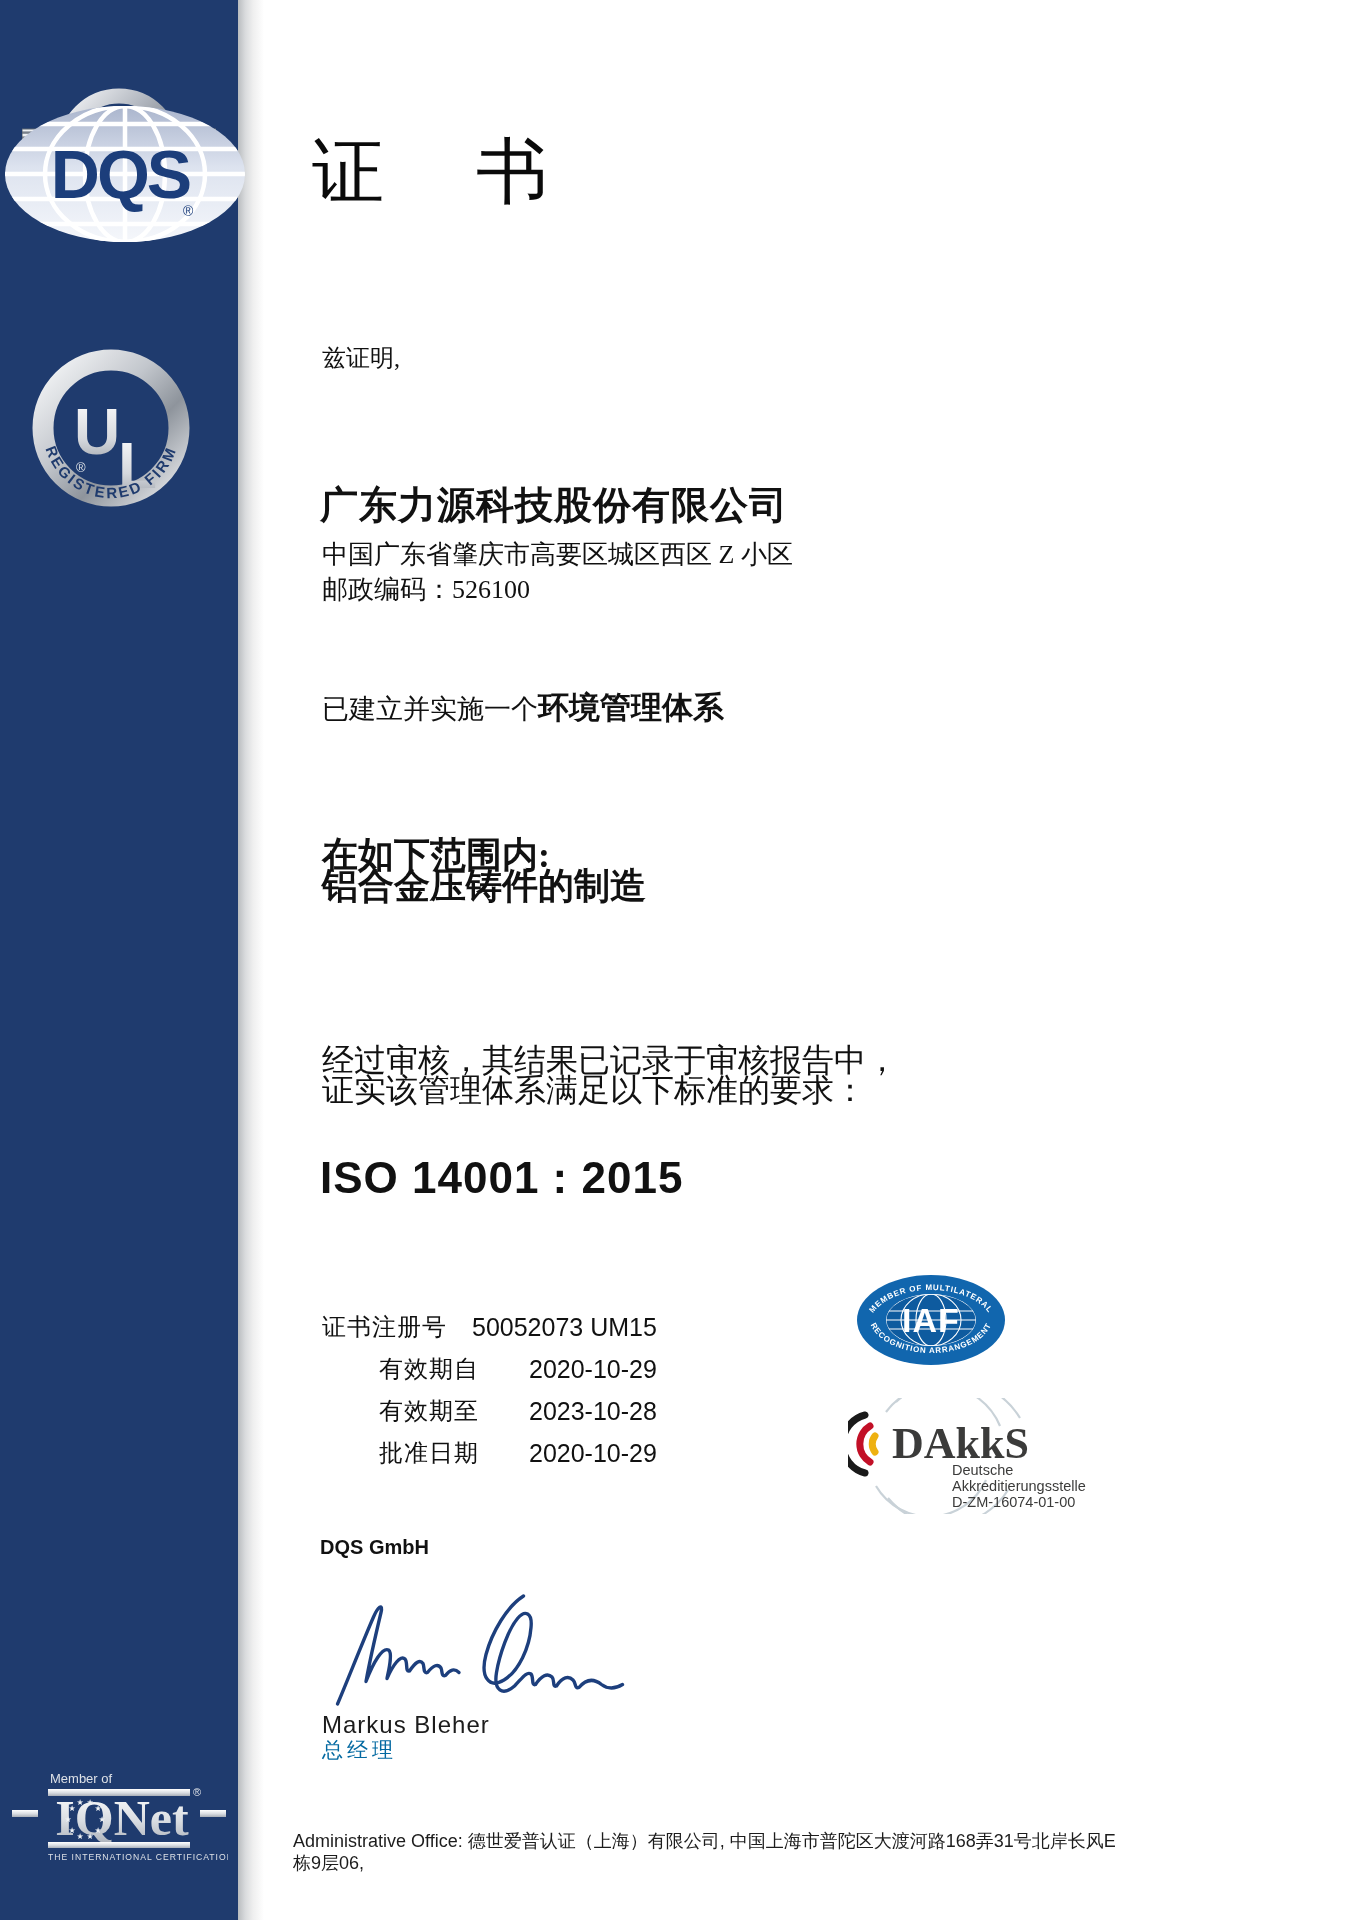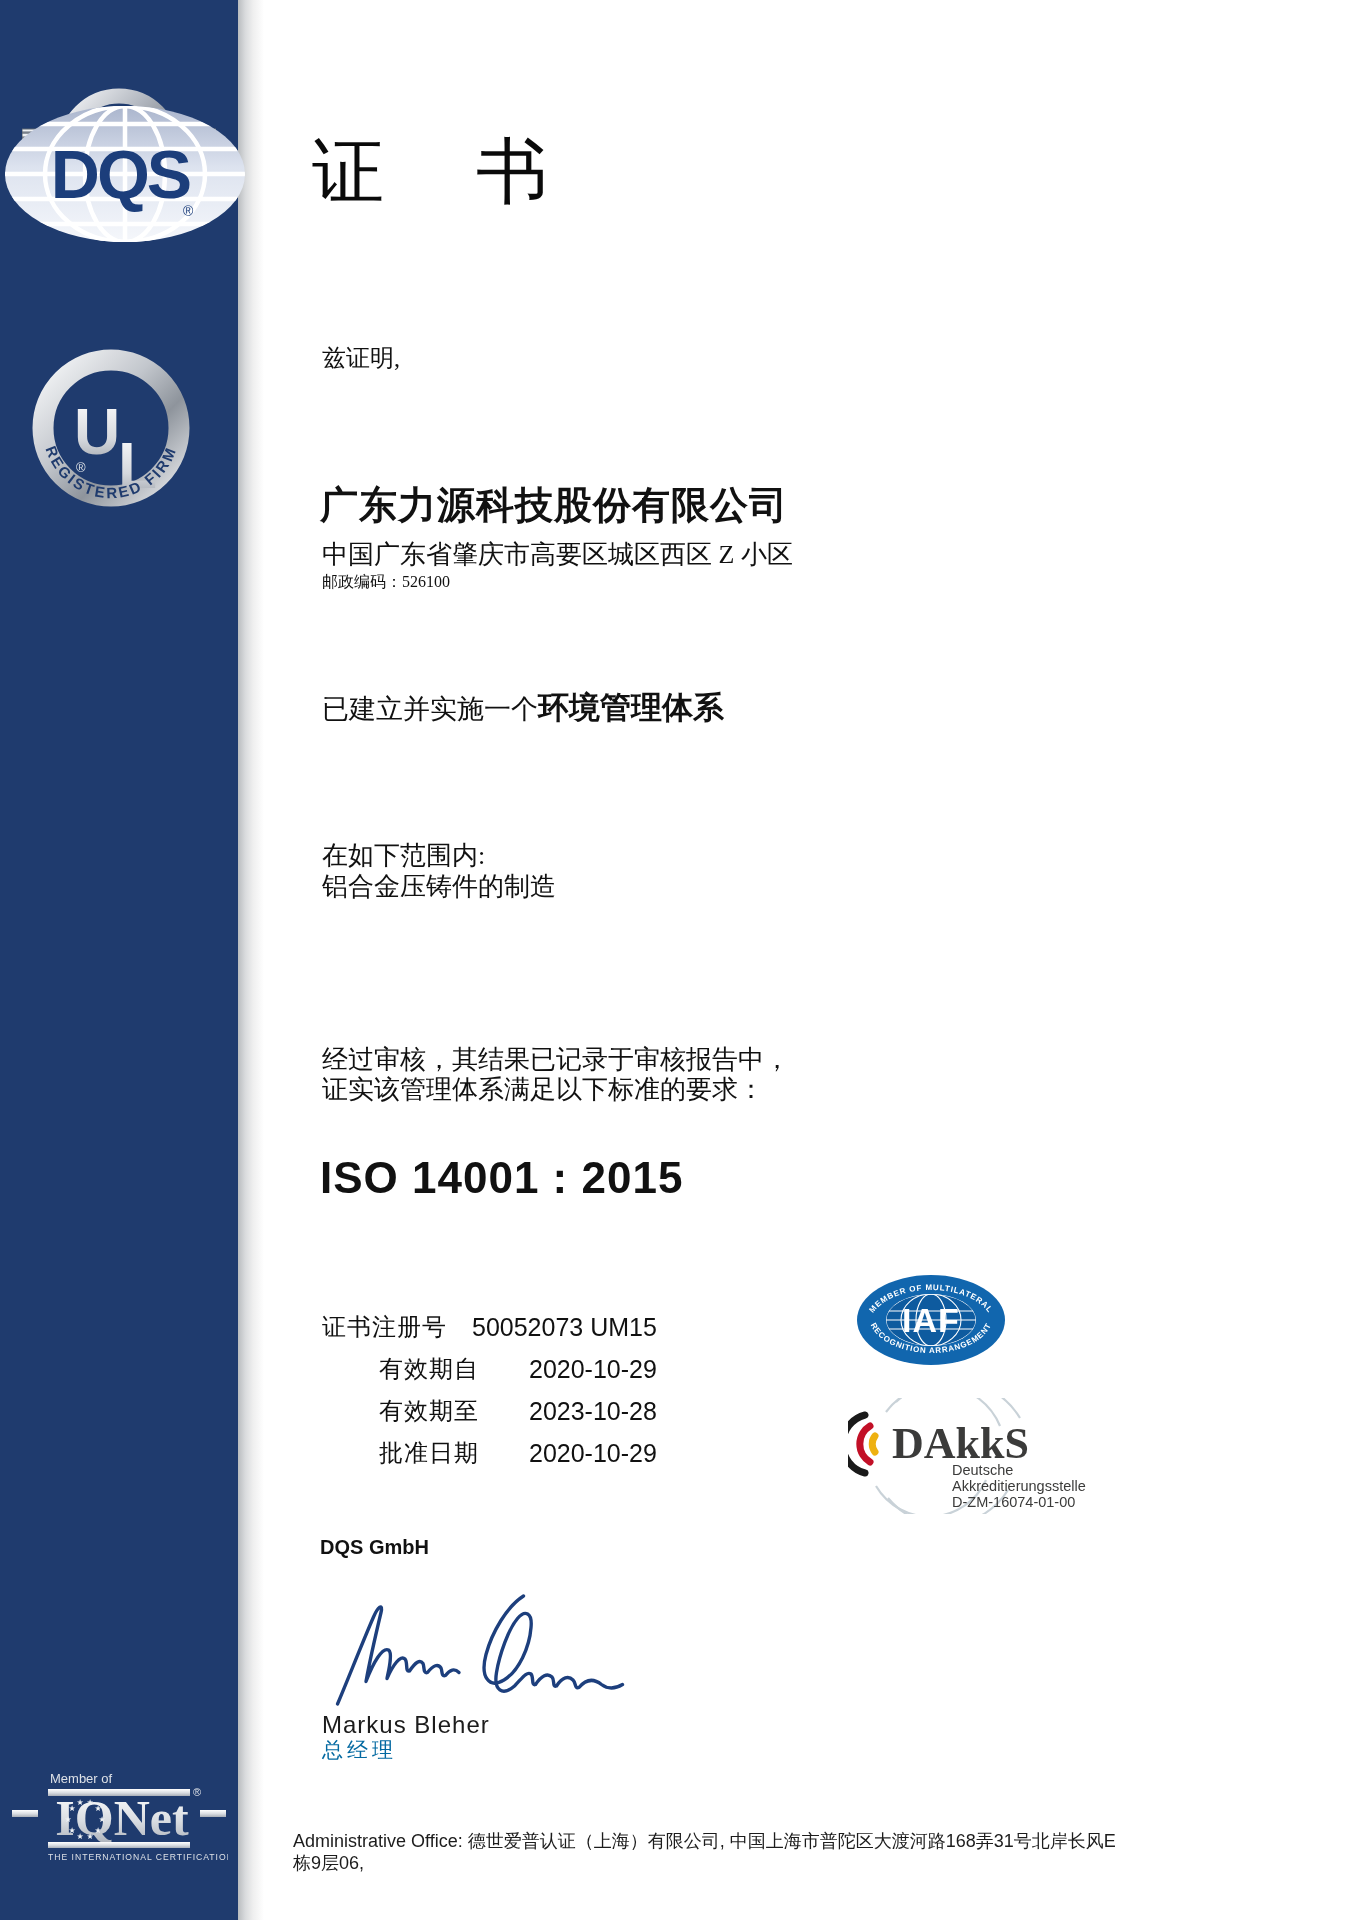--- a/index.html
+++ b/index.html
@@ -15,25 +15,25 @@
   
   .title{left:312px;top:124px;font-size:72px;color:#0a0a0a;letter-spacing:0;white-space:nowrap;}
   .title .gap{display:inline-block;width:92px;}
   .dqs-globe{left:1042
 ;top:100px;}
 
   
   .certify{left:322px;top:342px;font-size:24px;}
   .company{left:320px;top:480px;font-size:38px;font-weight:bold;letter-spacing:1px;}
   .address{left:322px;top:537px;font-size:26px;text-align:center;}
-  .postal{left:322px;top:572px;font-size:16px;}
+  .postal{left:322px;top:572px;font-size:26px;}
   .system{left:322px;top:687px;font-size:27px;}
   .system b{font-size:31px;font-weight:bold;}
-  .scope{left:322px;top:840px;font-size:26px;line-height:31px;}
-  .audit{left:322px;top:1045px;font-size:26px;line-height:30px;}
+  .scope{left:322px;top:840px;font-size:36px;line-height:31px;font-weight:bold;}
+  .audit{left:322px;top:1045px;font-size:32px;line-height:30px;}
   .iso{left:320px;top:1153px;font-size:44px;font-weight:bold;
        font-family:"Liberation Sans",sans-serif;letter-spacing:1px;}
 
   
   .details{left:322px;top:1306px;font-size:24px;}
   .details .row{height:42px;display:flex;align-items:center;justify-content:flex-end;}
   .details .lbl{width:150px;letter-spacing:1px;}
   .details .val{font-family:"Liberation Sans",sans-serif;font-size:25px;}
 
   .iaf{left:856px;top:1274px;}

